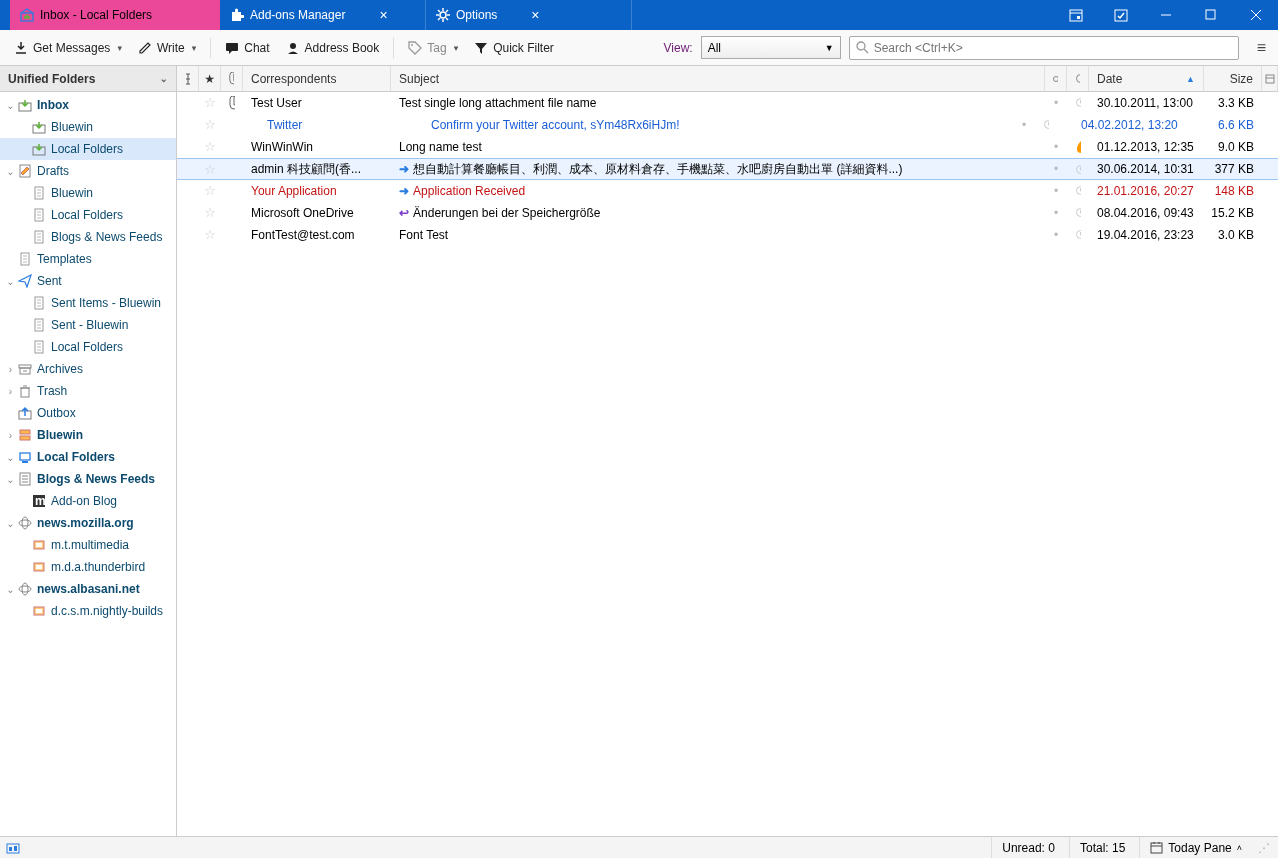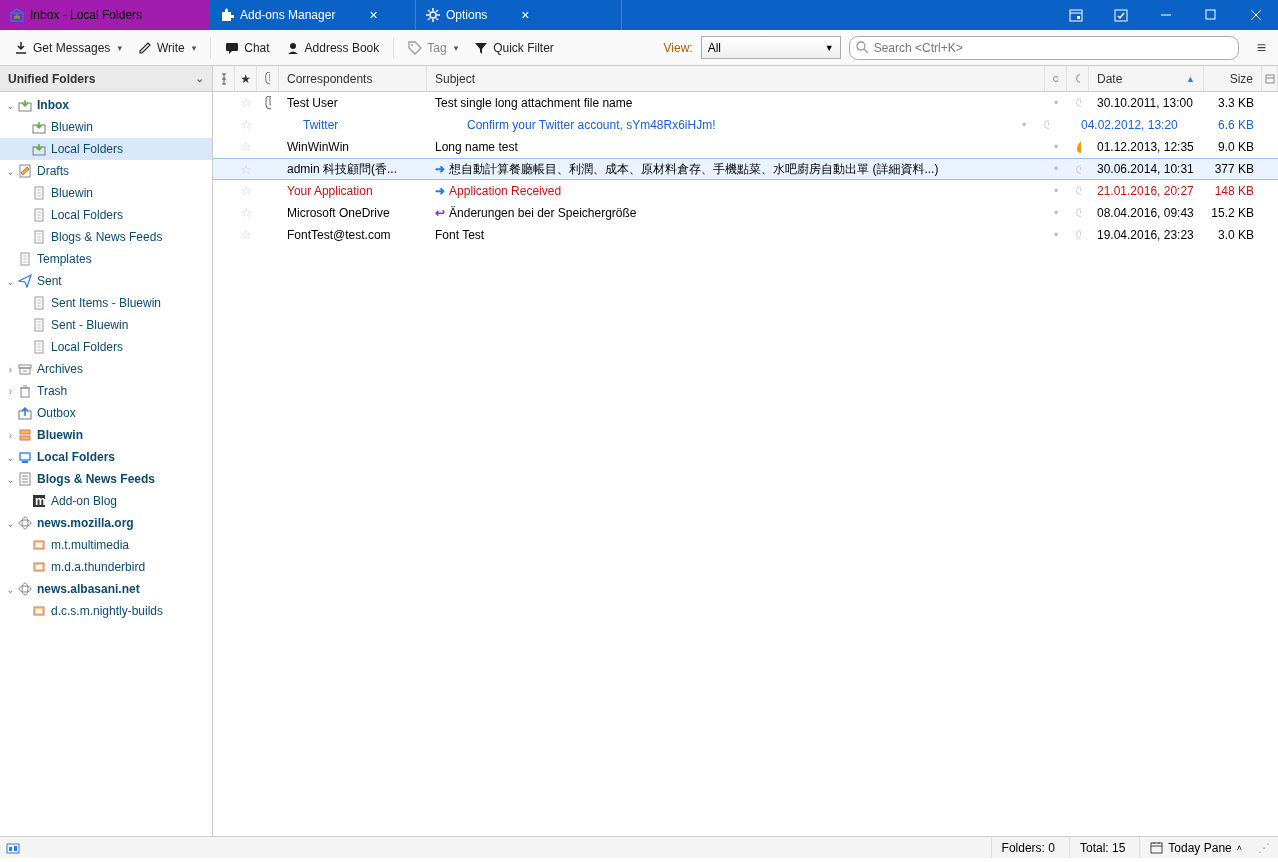--- a/index.html
+++ b/index.html
@@ -1,36 +1,36 @@
 <!DOCTYPE html>
 <html><head>
 <meta charset="utf-8">
 <style>
 * { margin: 0; padding: 0; box-sizing: border-box; font-family: "Segoe UI", Tahoma, sans-serif; font-size: 12px; }
 html, body { width: 1278px; height: 862px; overflow: hidden; background: #fff; }
 .titlebar { background: #0a62c7; height: 30px; display: flex; align-items: stretch; color: #fff; }
 .tab { display: flex; align-items: center; padding: 0 10px; gap: 6px; position: relative; cursor: pointer; }
-.tab.active { background: #a21caf; color: #000; }
+.tab.active { background: #ec4899; color: #000; margin-left: 10px; }
 .tab .close { margin-left: 28px; font-size: 14px; color: #fff; }
 .tab-sep { width: 1px; background: rgba(255,255,255,0.2); }
 .win-controls { margin-left: auto; display: flex; align-items: center; }
 .win-btn { width: 45px; height: 30px; display: flex; align-items: center; justify-content: center; color: #fff; cursor: pointer; }
 .ico { display: inline-block; }
 .toolbar { height: 36px; border-bottom: 1px solid #ccc; display: flex; align-items: center; padding: 0 8px; gap: 4px; background: #f9f9f9; }
 .tbtn { display: flex; align-items: center; gap: 5px; padding: 4px 6px; color: #222; cursor: pointer; border-radius: 2px; }
 .tsep { width: 1px; height: 20px; background: #ddd; margin: 0 4px; }
 .dropdown-caret { font-size: 9px; color: #555; margin-left: 2px; }
 .view-sel { margin-left: auto; display: flex; align-items: center; gap: 8px; }
-.view-label { color: #a16207; }
+.view-label { color: #701a75; }
 .view-select { width: 140px; height: 23px; border: 1px solid #aaa; background: linear-gradient(#fff,#eee); padding: 0 6px; display: flex; align-items: center; justify-content: space-between; font-size: 12px; cursor: pointer; }
-.searchbox { width: 390px; height: 24px; border: 1px solid #aaa; border-radius: 9px; display: flex; align-items: center; padding: 0 6px; color: #888; background: #fff; gap: 5px; }
+.searchbox { width: 390px; height: 24px; border: 1px solid #aaa; border-radius: 2px; display: flex; align-items: center; padding: 0 6px; color: #888; background: #fff; gap: 5px; }
 .searchbox input { border: none; outline: none; flex: 1; font-size: 12px; color: #333; }
 .hamburger { margin-left: 6px; font-size: 16px; cursor: pointer; color: #444; padding: 2px 4px; }
 .main { display: flex; height: calc(862px - 30px - 40px - 22px); }
-.sidebar { width: 213px; border-right: 1px solid #ccc; display: flex; flex-direction: column; background: #fff; justify-content: flex-end; }
+.sidebar { width: 177px; border-right: 1px solid #ccc; display: flex; flex-direction: column; background: #fff; justify-content: flex-end; }
 .sidebar-header { background: #eaeaea; border-bottom: 1px solid #ccc; height: 26px; display: flex; align-items: center; padding: 0 8px; font-weight: 600; color: #333; justify-content: space-between; }
 .tree { flex: 1; overflow-y: auto; padding: 2px 0; }
 .tree-item { display: flex; align-items: center; height: 22px; padding-left: 4px; cursor: pointer; white-space: nowrap; }
 .tree-item.selected { background: #d9e8fb; }
 .tw { width: 13px; text-align: center; color: #888; font-size: 10px; }
 .fico { width: 16px; height: 16px; margin-right: 4px; display: inline-flex; align-items: center; justify-content: center; font-size: 12px; }
 .flabel { color: #0c4a6e; }
 .tree-item.bold .flabel { font-weight: 600; }
 .indent1 { padding-left: 18px; }
 .content { flex: 1; display: flex; flex-direction: column; position: relative; }
@@ -689,21 +689,21 @@
 
 <div class="statusbar">
   <span>
       <svg width="14" height="14">
         <rect x="1" y="3" width="12" height="9" fill="none" stroke="#2a7de1"></rect>
         <rect x="3" y="6" width="3" height="4" fill="#2a7de1"></rect>
         <rect x="8" y="5" width="3" height="5" fill="#2a7de1"></rect>
       </svg>
     </span>
   <div class="spacer"></div>
-  <div class="stat-cell"><span>Folders:</span>&nbsp;<span>0</span></div>
+  <div class="stat-cell"><span>Unread:</span>&nbsp;<span>0</span></div>
   <div class="stat-cell"><span>Total:</span>&nbsp;<span>15</span></div>
   <div class="stat-cell" style="gap:5px;">
     <svg width="13" height="13">
         <rect x="1" y="2" width="11" height="10" fill="none" stroke="#444"></rect>
         <line x1="1" y1="5" x2="12" y2="5" stroke="#444"></line>
         <line x1="4" y1="1" x2="4" y2="3" stroke="#444"></line>
         <line x1="9" y1="1" x2="9" y2="3" stroke="#444"></line>
       </svg>
     <span>Today Pane</span>
     <span style="font-size:9px;">˄</span>

